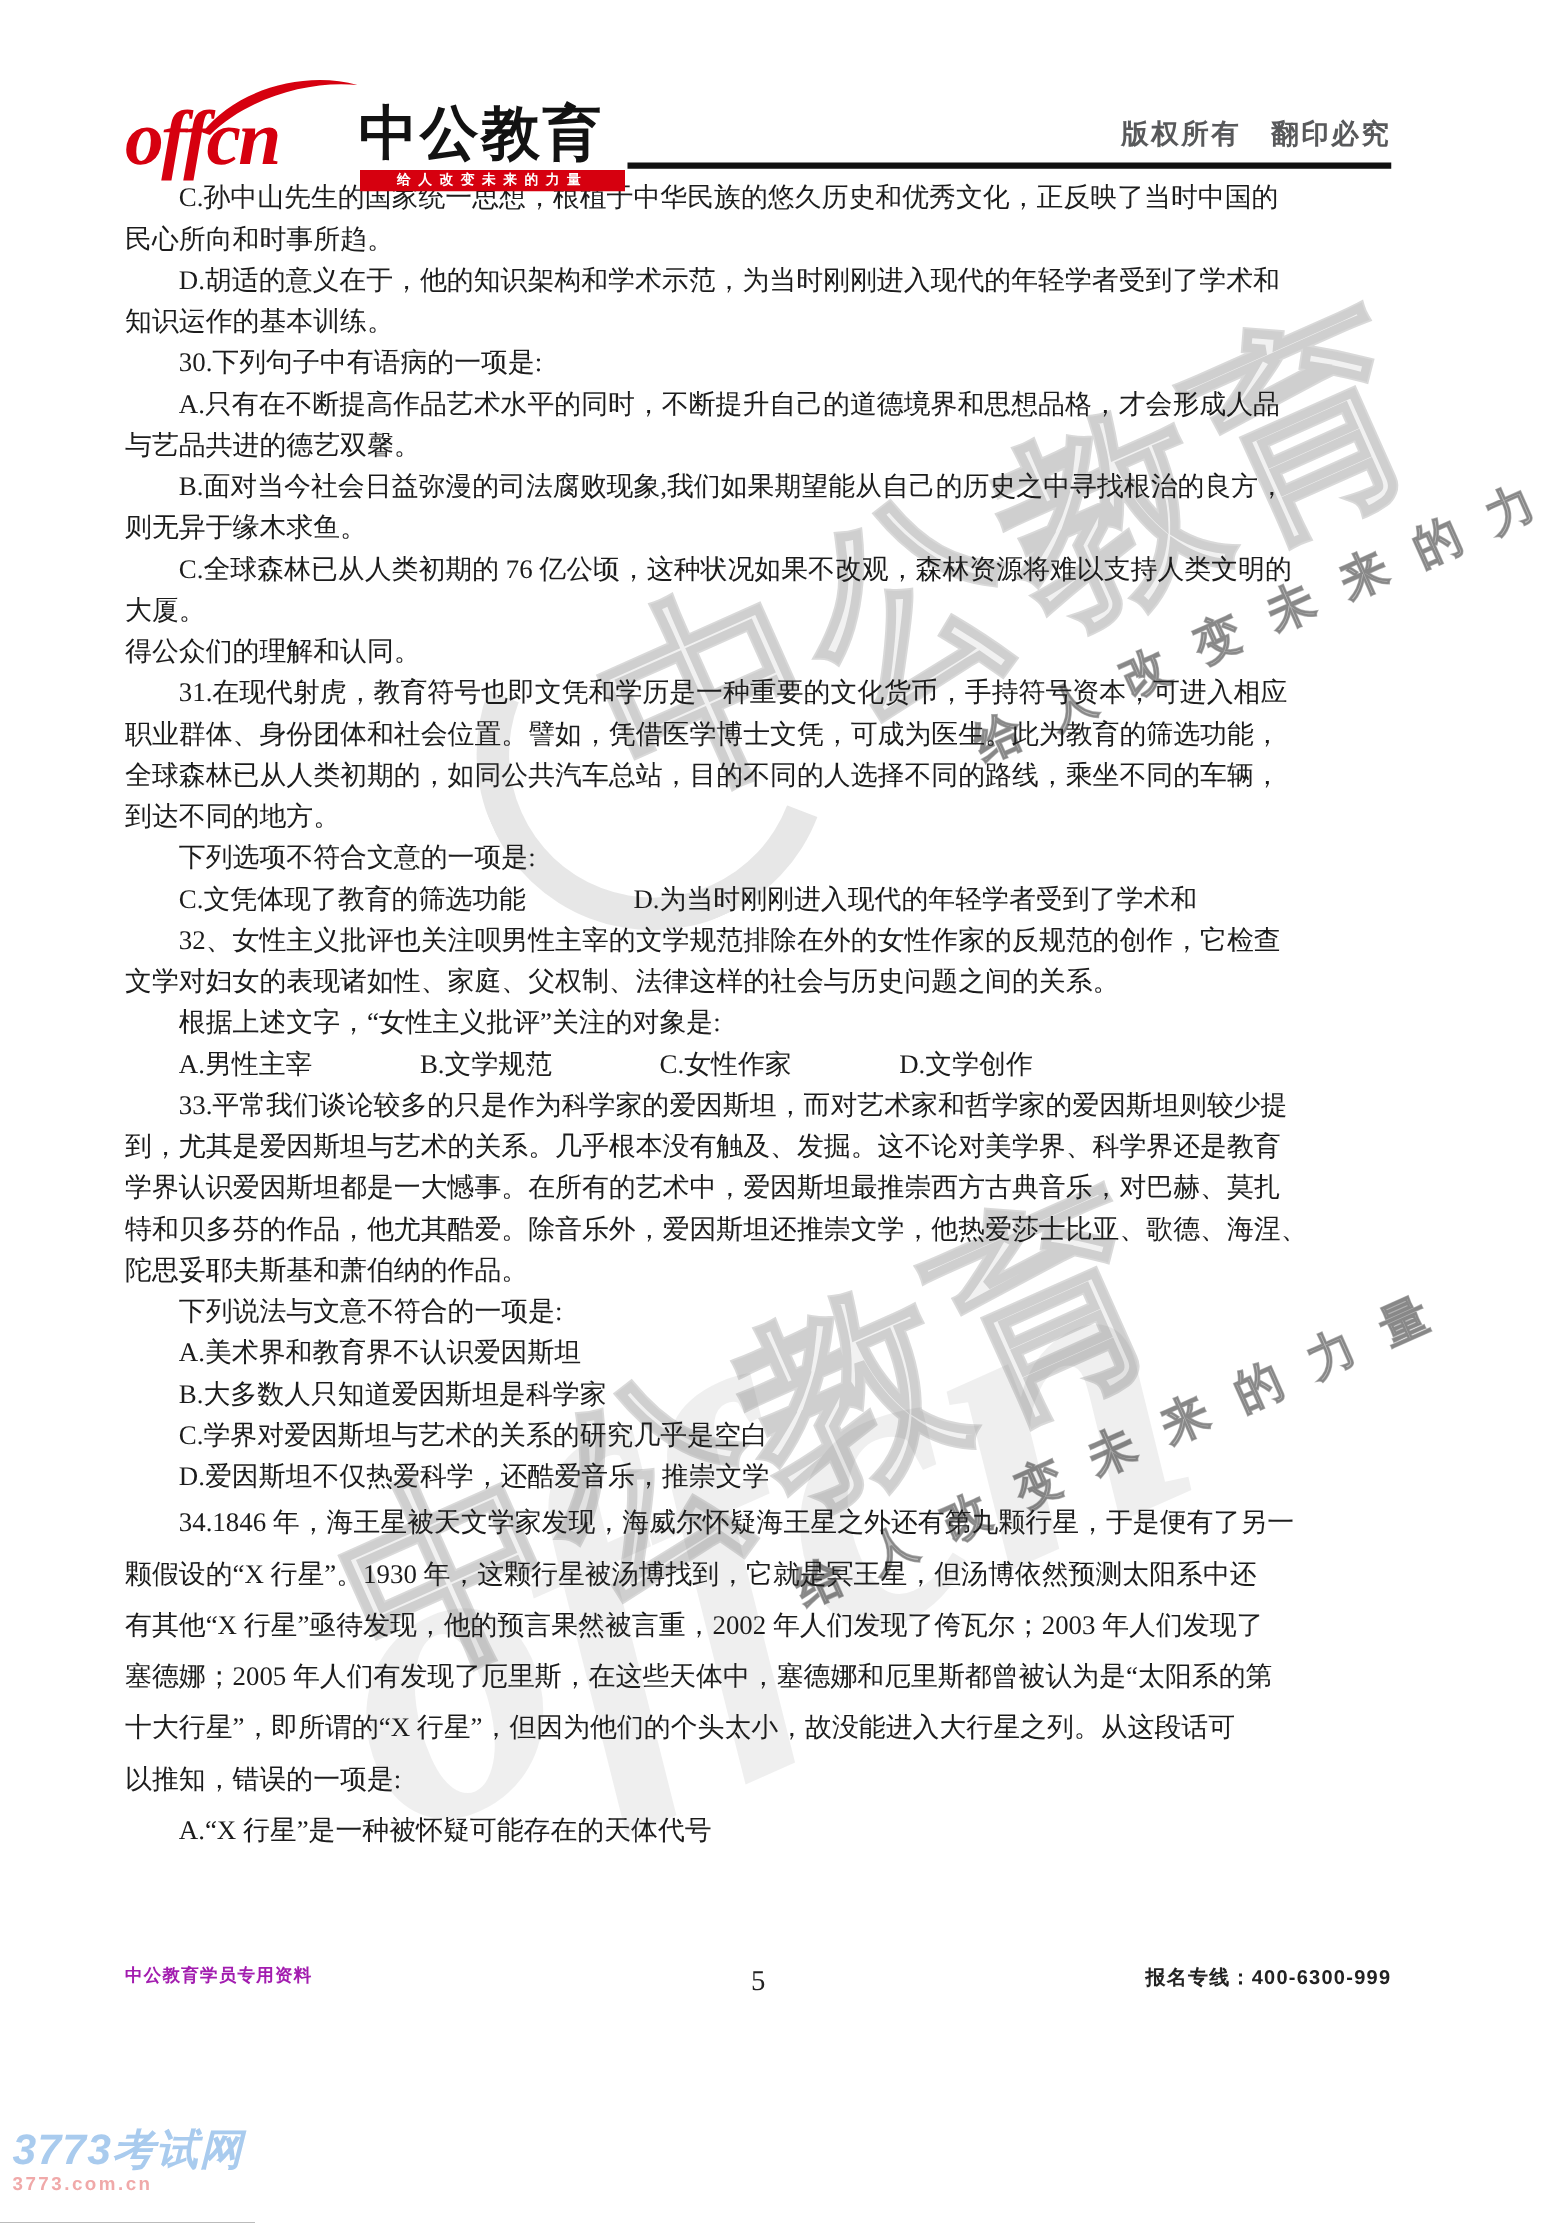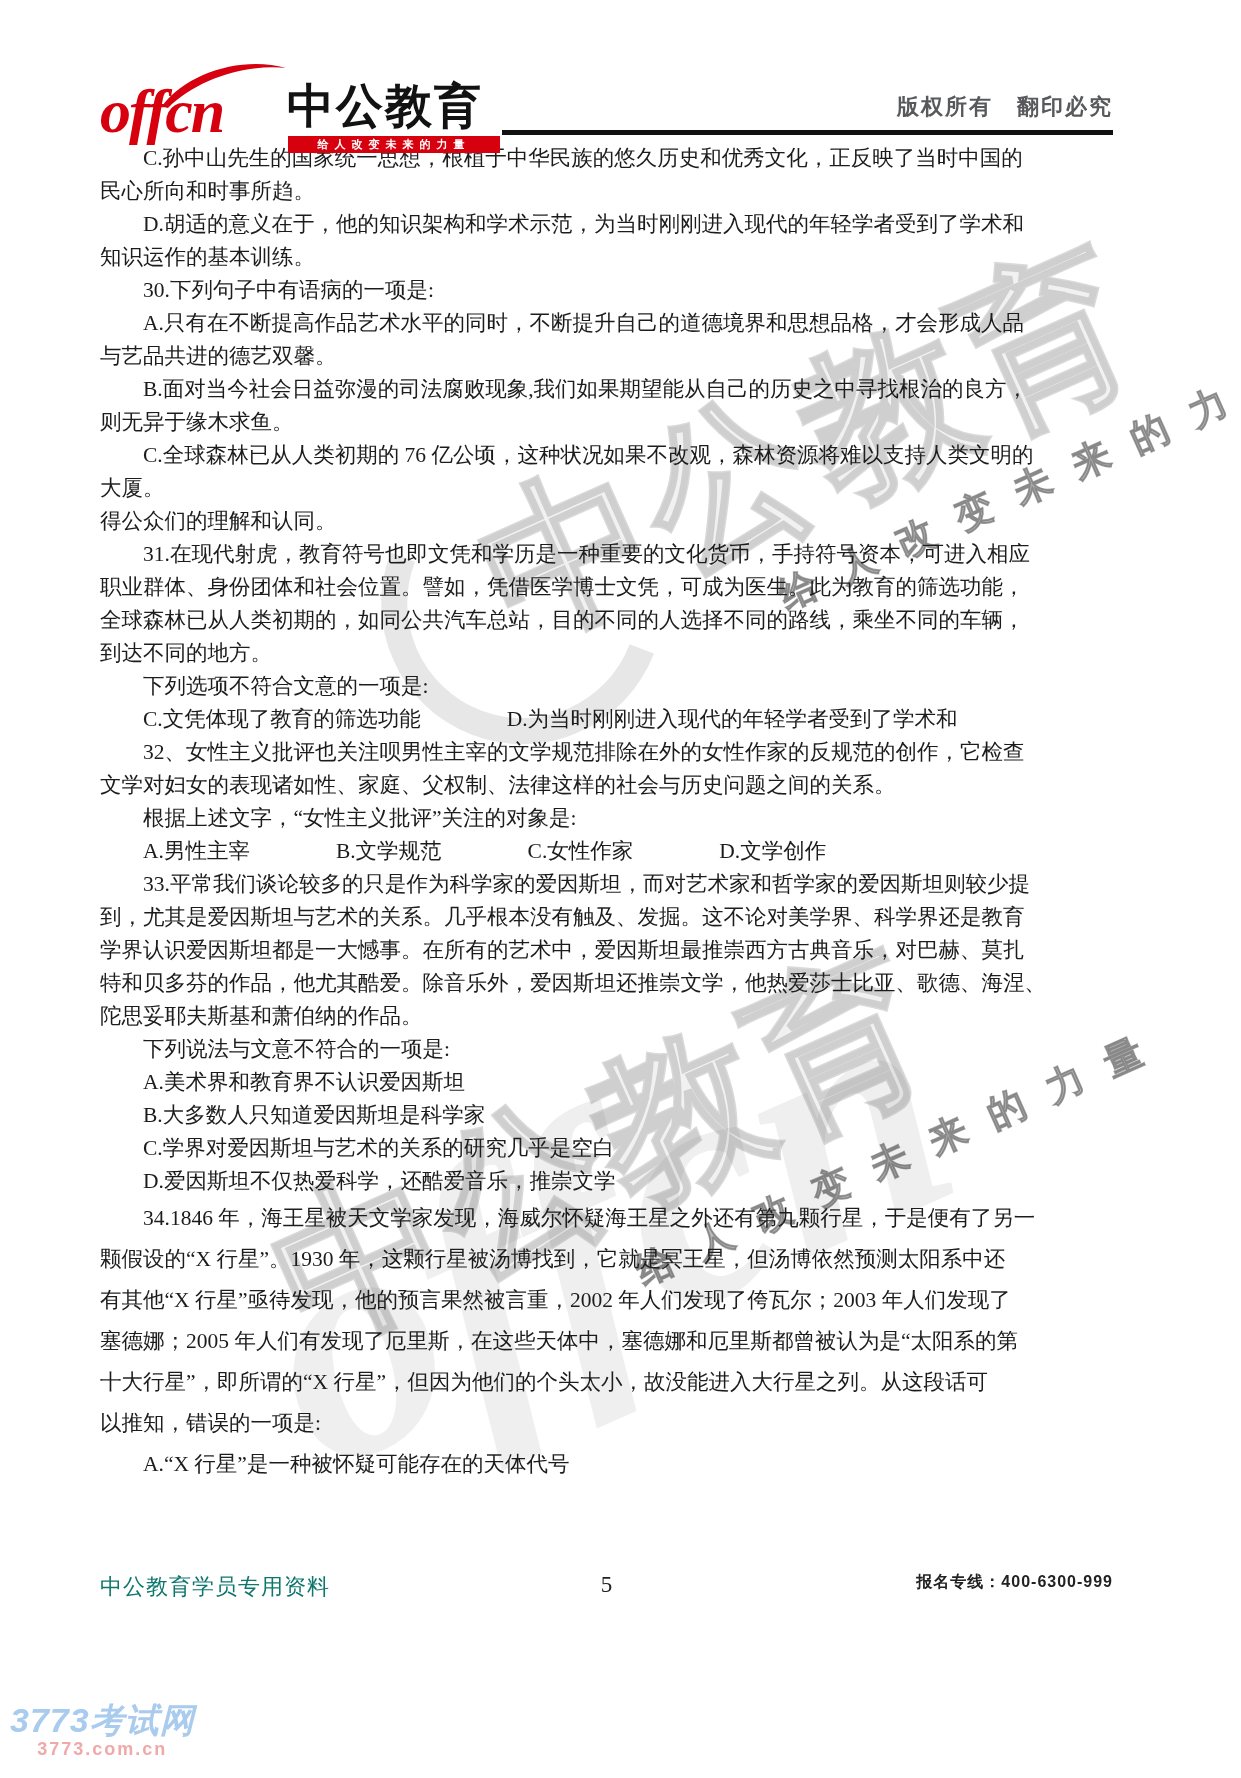--- a/index.html
+++ b/index.html
@@ -140,21 +140,21 @@
 
   
   .footer{
     position:absolute;left:100px;top:1572px;
     width:1013px;height:30px;
     z-index:1;
   }
   .footer-left{
     position:absolute;left:0;top:0;
     font-family:"Liberation Sans","DejaVu Sans",sans-serif;
-    font-weight:normal;font-size:22px;color:#0f766e;
+    font-weight:bold;font-size:14px;color:#a21caf;
     letter-spacing:1px;white-space:nowrap;
   }
   .footer-page{
     position:absolute;left:0;right:0;top:0;
     text-align:center;
     font-size:23px;color:#222;
   }
   .footer-right{
     position:absolute;right:0;top:0;
     font-family:"Liberation Sans","DejaVu Sans",sans-serif;
@@ -172,22 +172,22 @@
   .corner-title{
     display:block;
     font-style:italic;
     font-size:34px;line-height:1.1;
     letter-spacing:1px;
     color:var(--corner_blue);
     white-space:nowrap;
   }
   .corner-url{
     display:block;
-    text-align:center;
-    font-size:18px;
+    text-align:left;
+    font-size:15px;
     letter-spacing:2px;
     color:var(--corner_pink);
     white-space:nowrap;
   }
 </style>
 </head>
 <body>
 
 <div class="page">
 

